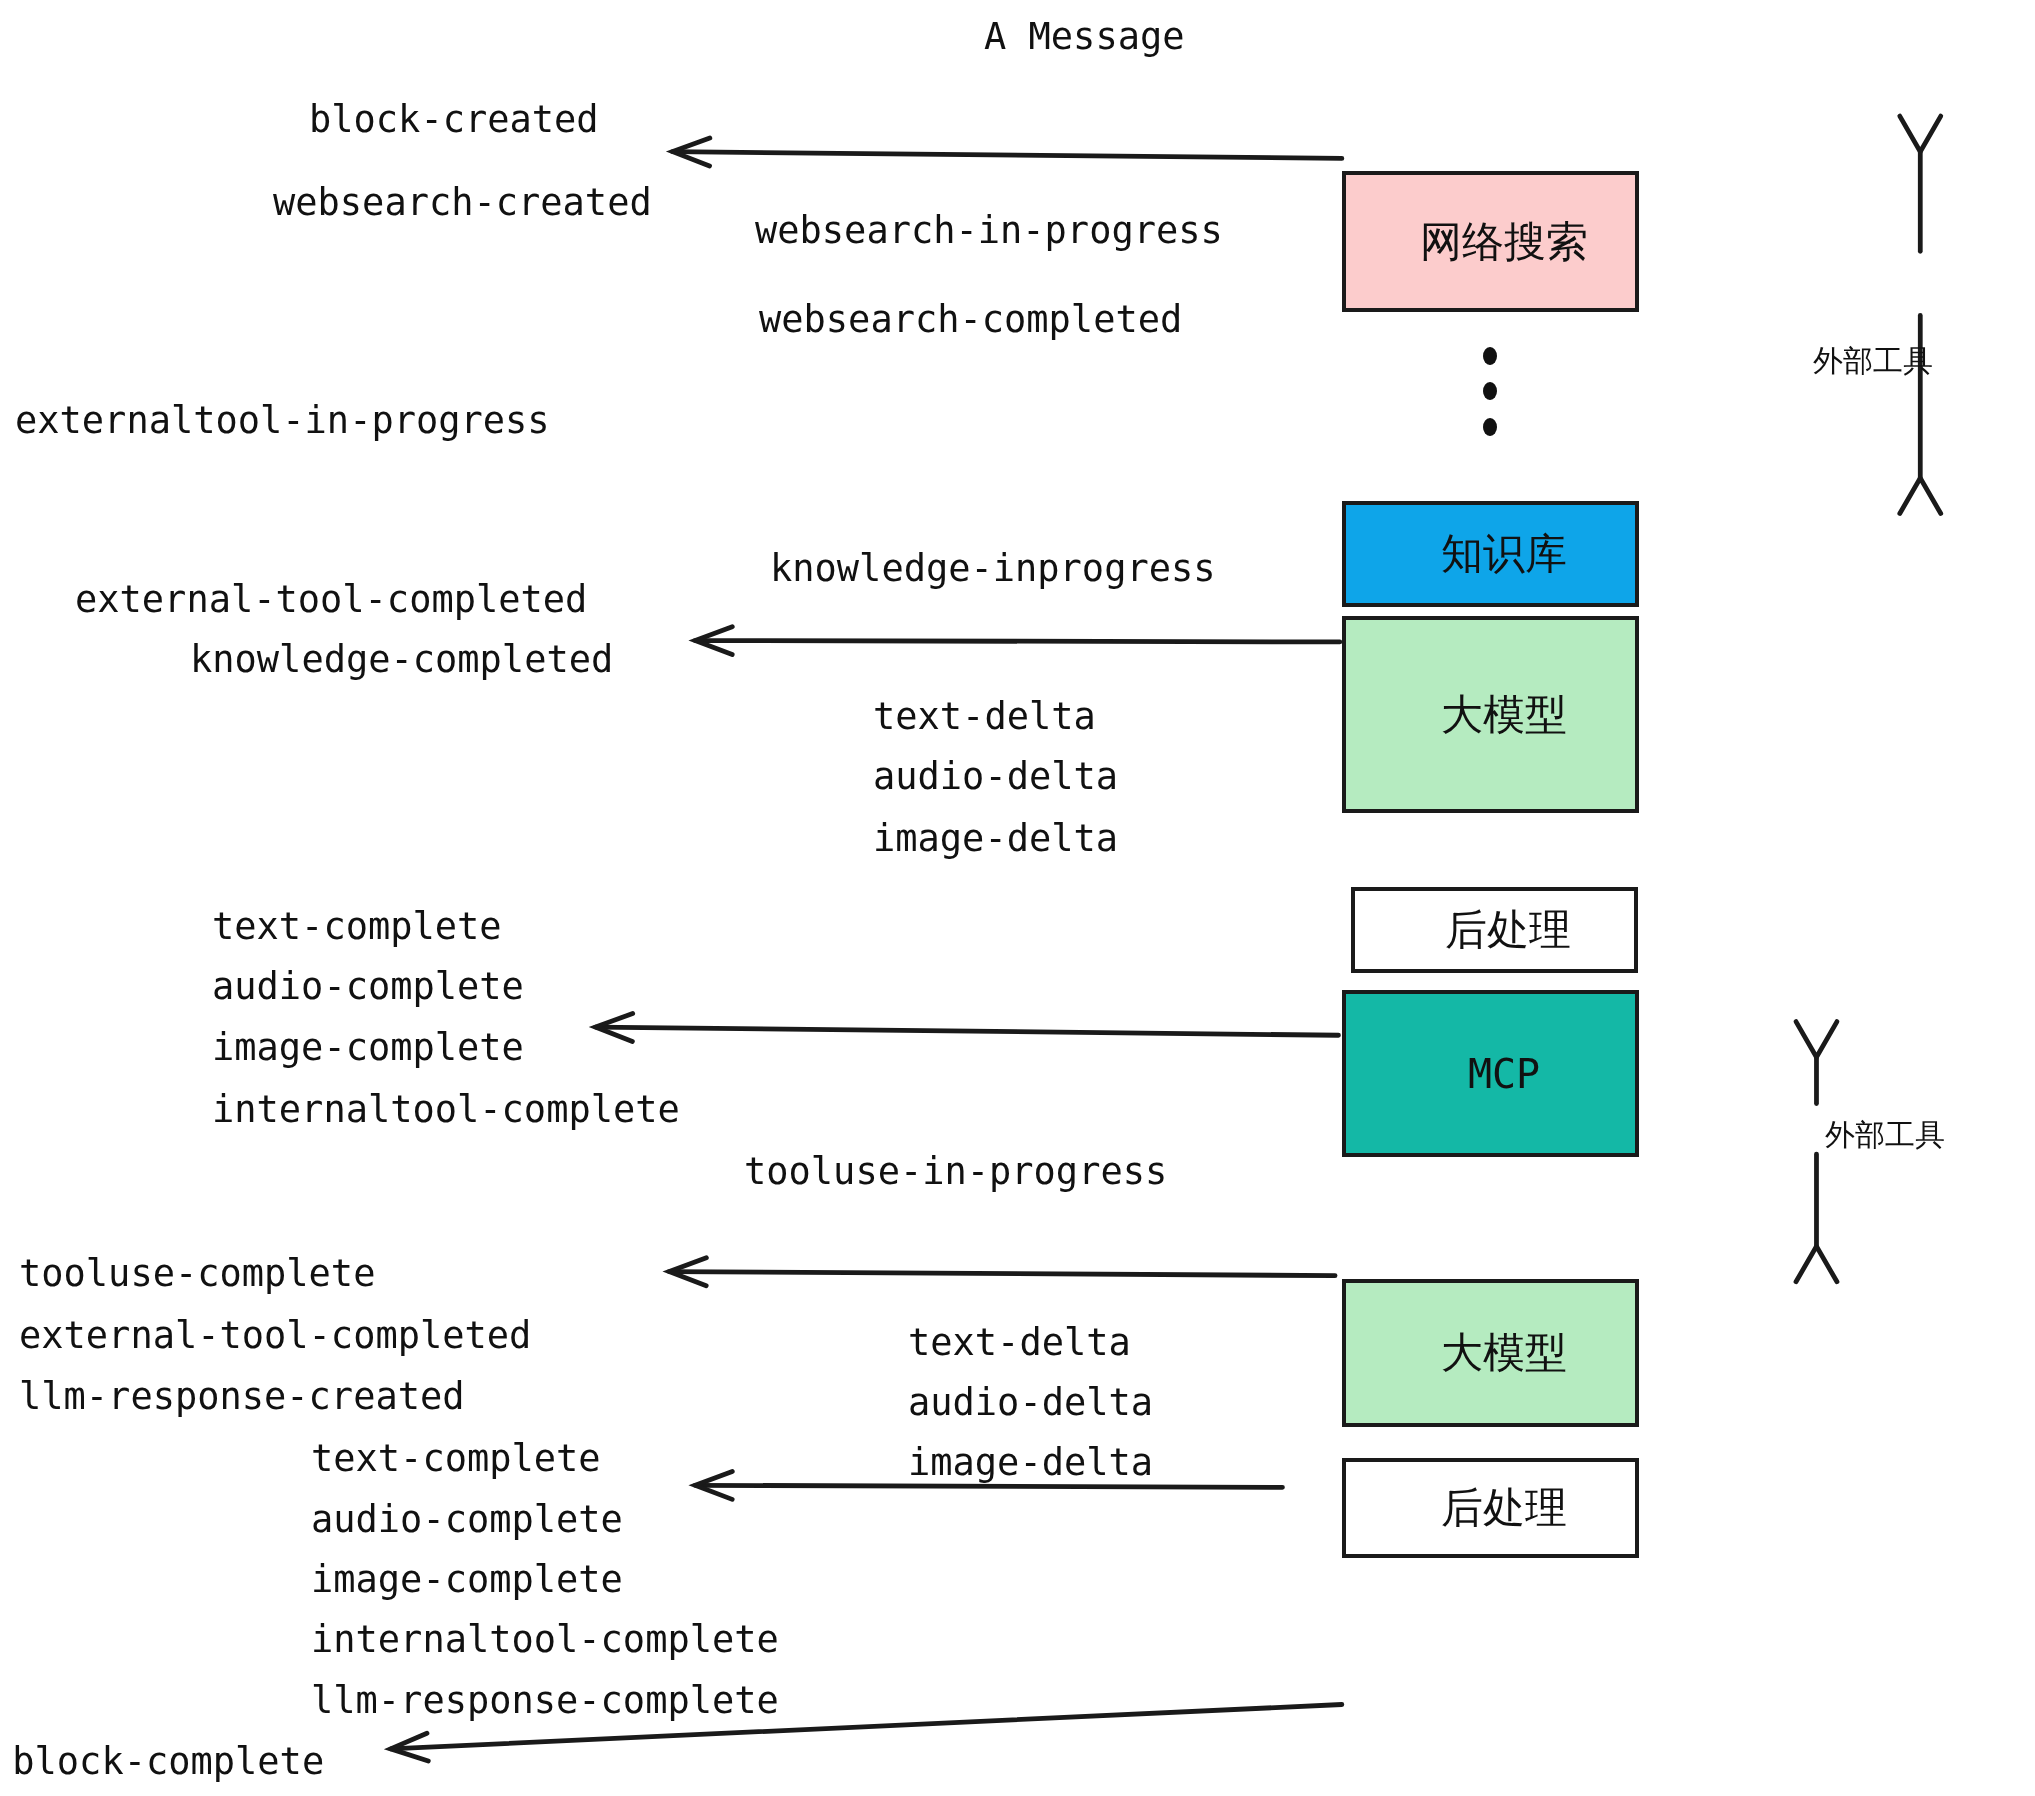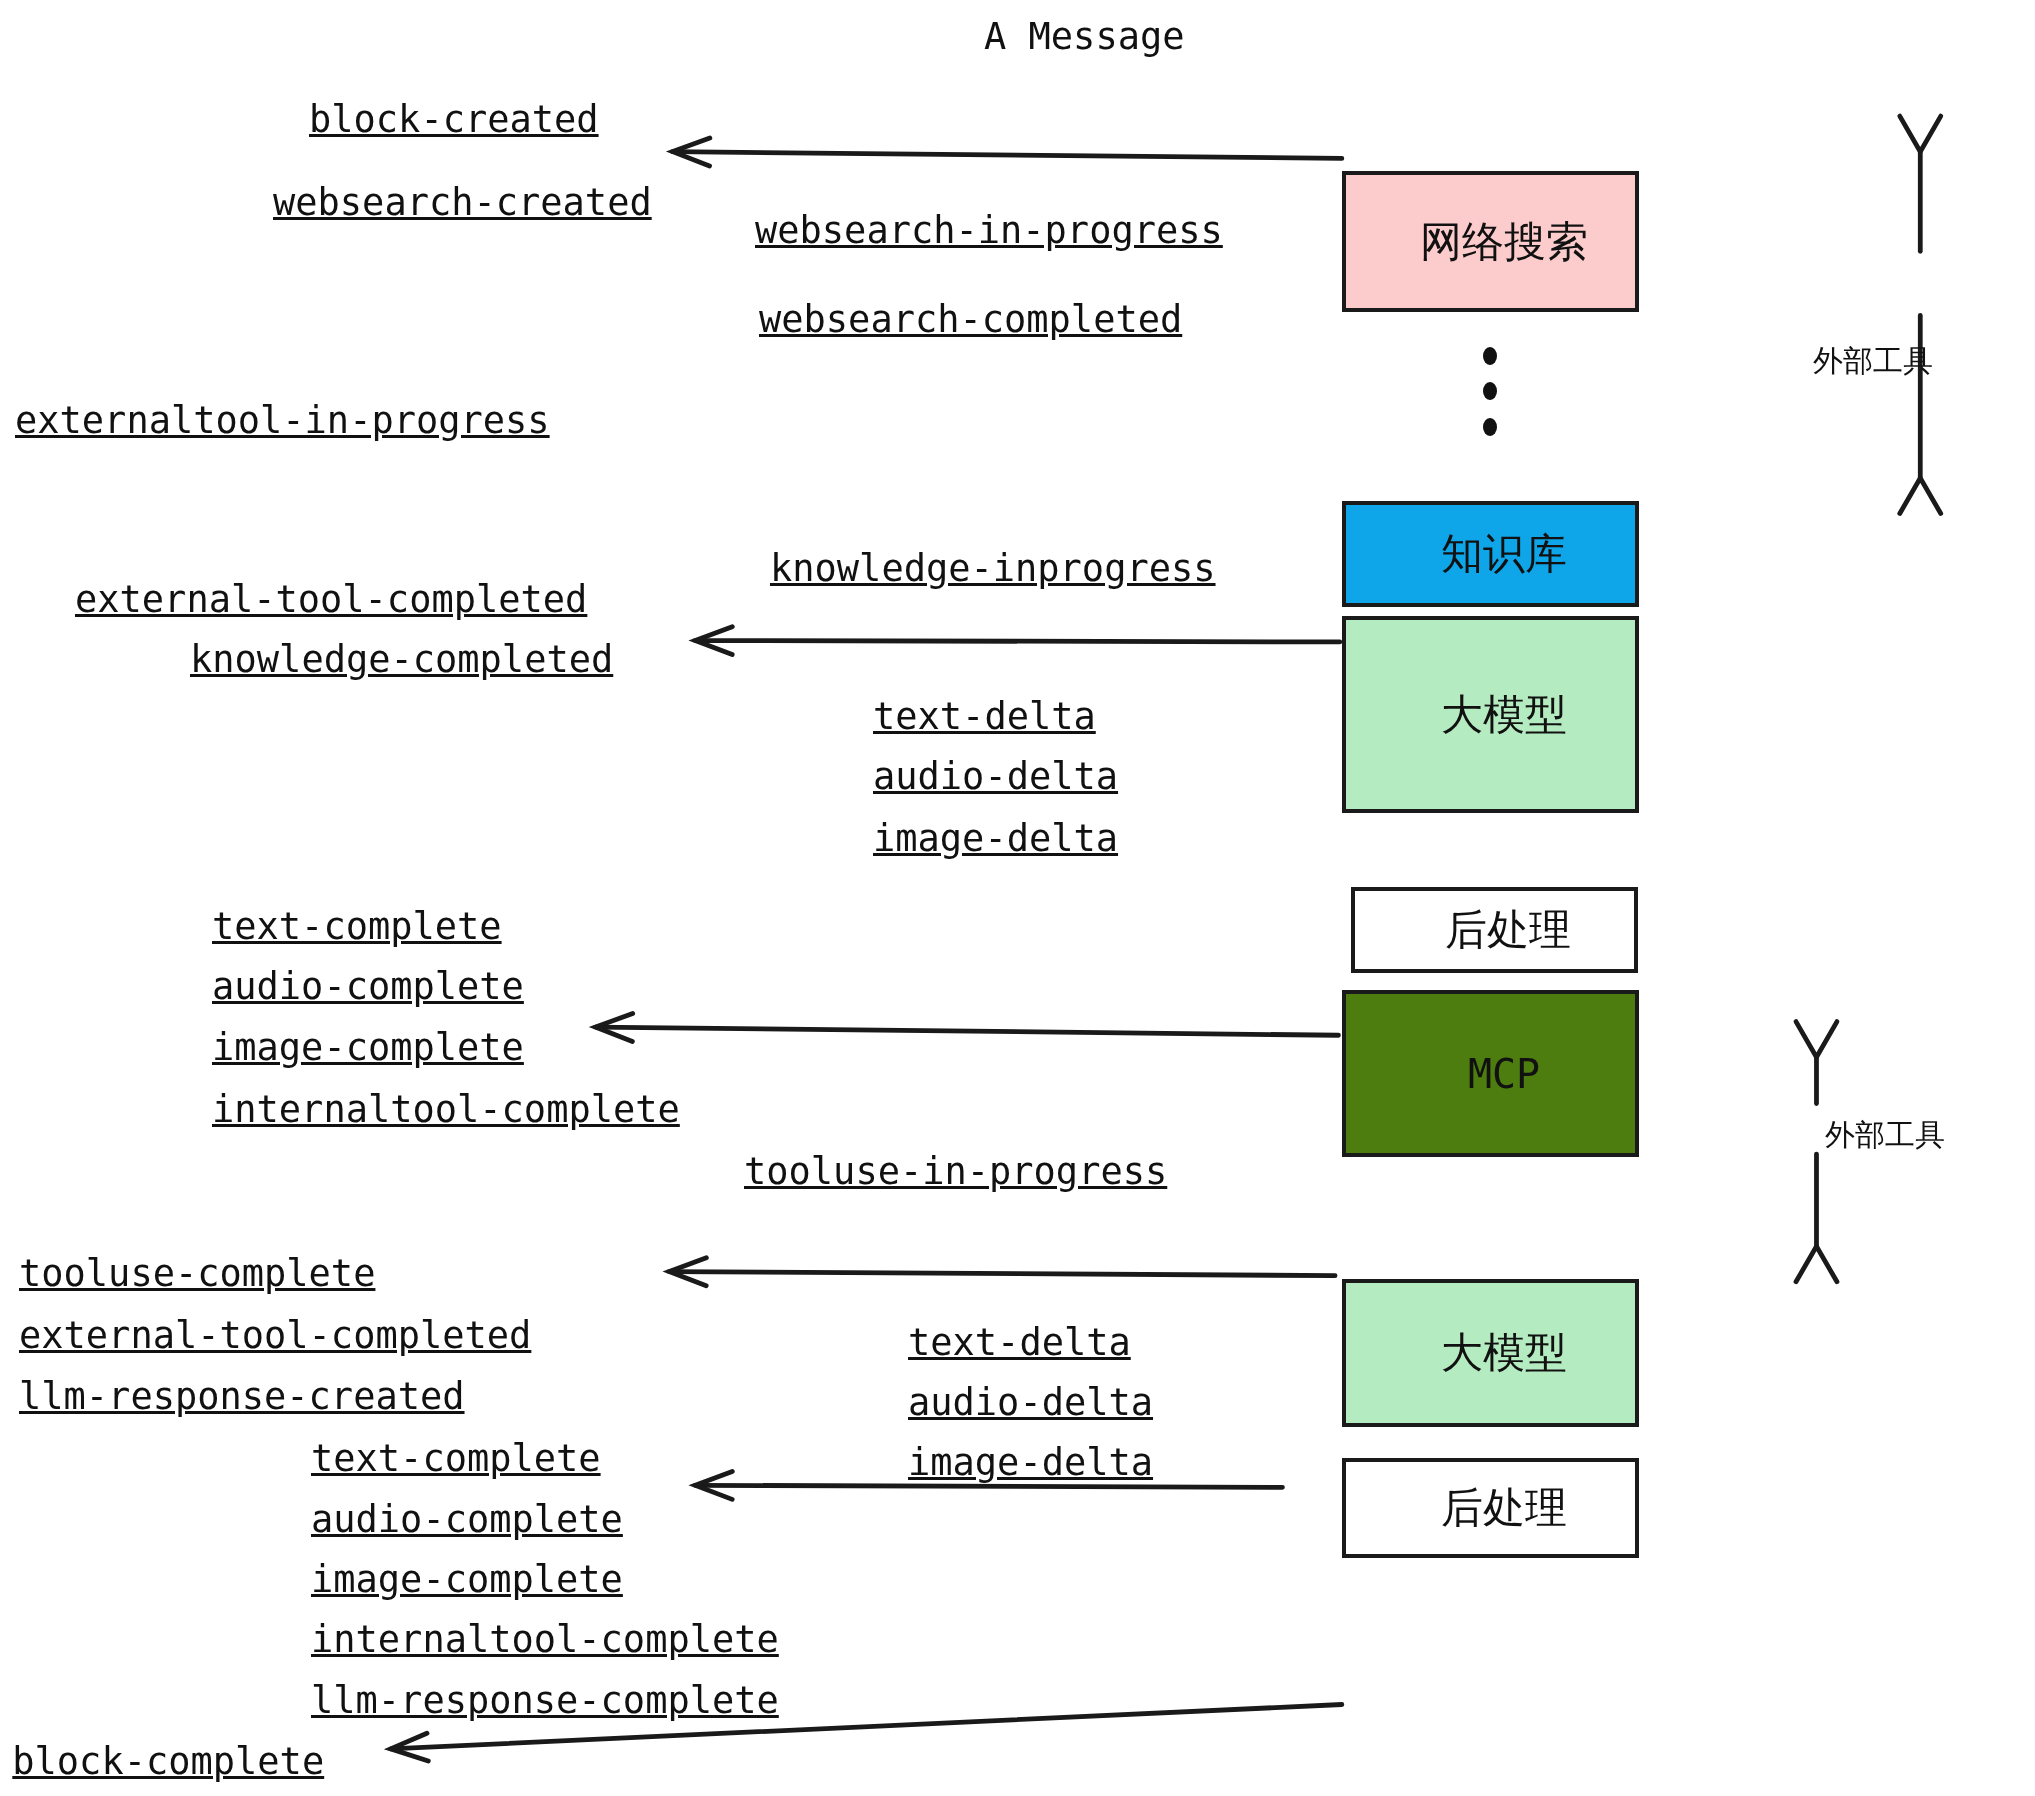--- a/index.html
+++ b/index.html
@@ -18,21 +18,20 @@
     overflow: hidden;
   }
   .lbl {
     position: absolute;
     font-family: "DejaVu Sans Mono", "Liberation Mono", monospace;
     font-size: 37px;
     line-height: 1;
     color: #111111;
     white-space: nowrap;
     letter-spacing: 0px;
-    text-decoration: underline;
   }
   .title {
     position: absolute;
     font-family: "DejaVu Sans Mono", "Liberation Mono", monospace;
     font-size: 37px;
     color: #111111;
     white-space: nowrap;
   }
   .box {
     position: absolute;
@@ -122,21 +121,21 @@
           <path d="M 2630 1877 L 2660 1825 L 2690 1877"></path>
         </g>
       </g>
   </svg>
 
   <div id="boxes-host">
       <div class="box" style="left: 1342px; top: 171px; width: 297px; height: 141px; background: rgb(252, 204, 204);">网络搜索</div>
       <div class="box" style="left: 1342px; top: 501px; width: 297px; height: 106px; background: #0ea5e9;">知识库</div>
       <div class="box" style="left: 1342px; top: 616px; width: 297px; height: 197px; background: rgb(181, 235, 192);">大模型</div>
       <div class="box" style="left: 1351px; top: 887px; width: 287px; height: 86px; background: rgb(255, 255, 255);">后处理</div>
-      <div class="box mono" style="left: 1342px; top: 990px; width: 297px; height: 167px; background: #4d7c0f;">MCP</div>
+      <div class="box mono" style="left: 1342px; top: 990px; width: 297px; height: 167px; background: #14b8a6;">MCP</div>
       <div class="box" style="left: 1342px; top: 1279px; width: 297px; height: 148px; background: rgb(181, 235, 192);">大模型</div>
       <div class="box" style="left: 1342px; top: 1458px; width: 297px; height: 100px; background: rgb(255, 255, 255);">后处理</div>
     </div>
 
   <div id="dots-host">
       <div class="dot" style="left: 1483px; top: 347px;"></div>
       <div class="dot" style="left: 1483px; top: 382px;"></div>
       <div class="dot" style="left: 1483px; top: 418px;"></div>
     </div>
 

